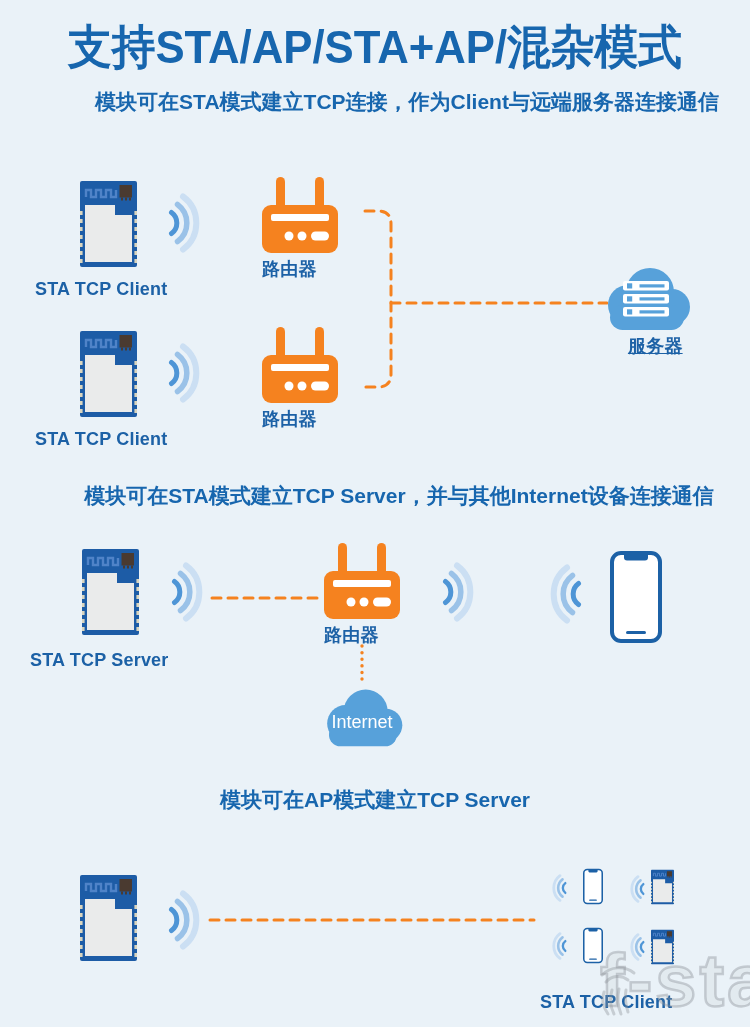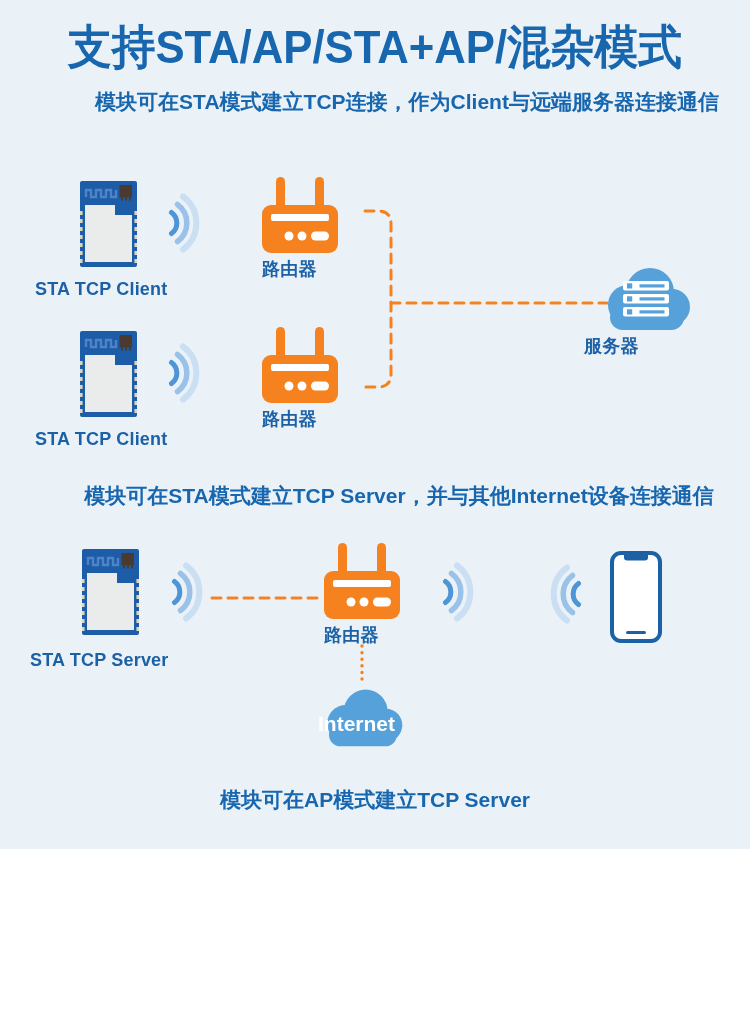--- a/index.html
+++ b/index.html
@@ -1,25 +1,25 @@
 <!DOCTYPE html>
 <html style="--bg: #EAF2F8; --heading-blue: #1766AE; --label-blue: #1C61A6; --orange: #F5821F; --cloud-blue: #57A1DA; --module-blue: #1D5CA6; --module-body: #EAEBEB; --module-antenna: #4F83C8; --chip-brown: #4A3A30; --pin-gold: #DAD5BE; --wifi-inner: #4E95D6; --wifi-mid: #9AC2E8; --wifi-outer: #CBDFF3; --white: #FFFFFF; --watermark-gray: #9AA0A6;"><head>
 <meta charset="utf-8">
 <style>
   html,body{margin:0;padding:0;}
   body{font-family:"Liberation Sans","DejaVu Sans",sans-serif;}
-  .canvas{position:relative;width:750px;height:849px;overflow:hidden;background:var(--bg,#EAF2F8);}
+  .canvas{position:relative;width:750px;height:1027px;overflow:hidden;background:var(--bg,#EAF2F8);}
   .abs{position:absolute;}
   .page-title{left:0;top:16px;width:750px;text-align:center;font-size:47px;font-weight:bold;
     color:var(--heading-blue,#1766AE);white-space:nowrap;transform:scaleX(.93);transform-origin:center;
     letter-spacing:0;}
   .sec-heading{left:0;width:750px;text-align:center;font-size:21px;font-weight:bold;
     color:var(--heading-blue,#1766AE);white-space:nowrap;}
   .dev-label{font-size:18px;font-weight:600;color:var(--label-blue,#1C61A6);text-align:left;letter-spacing:.2px;}
-  .cloud-text{font-size:21px;font-weight:700;color:#fff;text-align:left;}
+  .cloud-text{font-size:18px;font-weight:400;color:#fff;text-align:center;}
   .mirror{transform:scaleX(-1);}
   .connector{stroke:var(--orange,#F5821F);stroke-width:3;fill:none;stroke-linecap:round;}
   .dashed{stroke-dasharray:9 7;}
   .dotted{stroke-dasharray:0.1 6.5;stroke-width:3.4;}
   .mod-board{fill:var(--module-blue,#1D5CA6);}
   .mod-body{fill:var(--module-body,#EAEBEB);}
   .mod-pin{fill:var(--pin-gold,#DAD5BE);}
   .mod-ant{stroke:var(--module-antenna,#4F83C8);stroke-width:2.4;fill:none;}
   .mod-chip{fill:var(--chip-brown,#4A3A30);}
   .router-fill{fill:var(--orange,#F5821F);}
@@ -142,21 +142,21 @@
   <div class="abs dev-label" style="left:262px;top:407px;width:76px;">路由器</div>
 
   <svg class="abs" style="left:352px;top:198px;" width="275" height="205">
     <path class="connector dashed" d="M13 13 H26 Q39 13 39 26 V176 Q39 189 26 189 H13"></path>
     <path class="connector dashed" d="M39 105 H255"></path>
   </svg>
 
   <svg class="abs" style="left:598px;top:265px;" width="96" height="66">
       <use href="#sym-server-cloud"></use>
     </svg>
-  <div class="abs dev-label" style="left:584px;top:334px;width:96px;">服务器</div>
+  <div class="abs dev-label" style="left:628px;top:334px;width:96px;text-decoration:underline;">服务器</div>
 
   <div class="abs sec-heading" style="top:482px;margin-left:24px;">模块可在STA模式建立TCP Server，并与其他Internet设备连接通信</div>
 
   <svg class="abs" style="left:82px;top:549px;" width="57" height="86">
       <use href="#sym-module"></use>
     </svg>
   <div class="abs dev-label" style="left:30px;top:650px;width:155px;">STA TCP Server</div>
   <svg class="abs" style="left:167px;top:562px;" width="40" height="60">
       <use href="#sym-wifi"></use>
     </svg>

